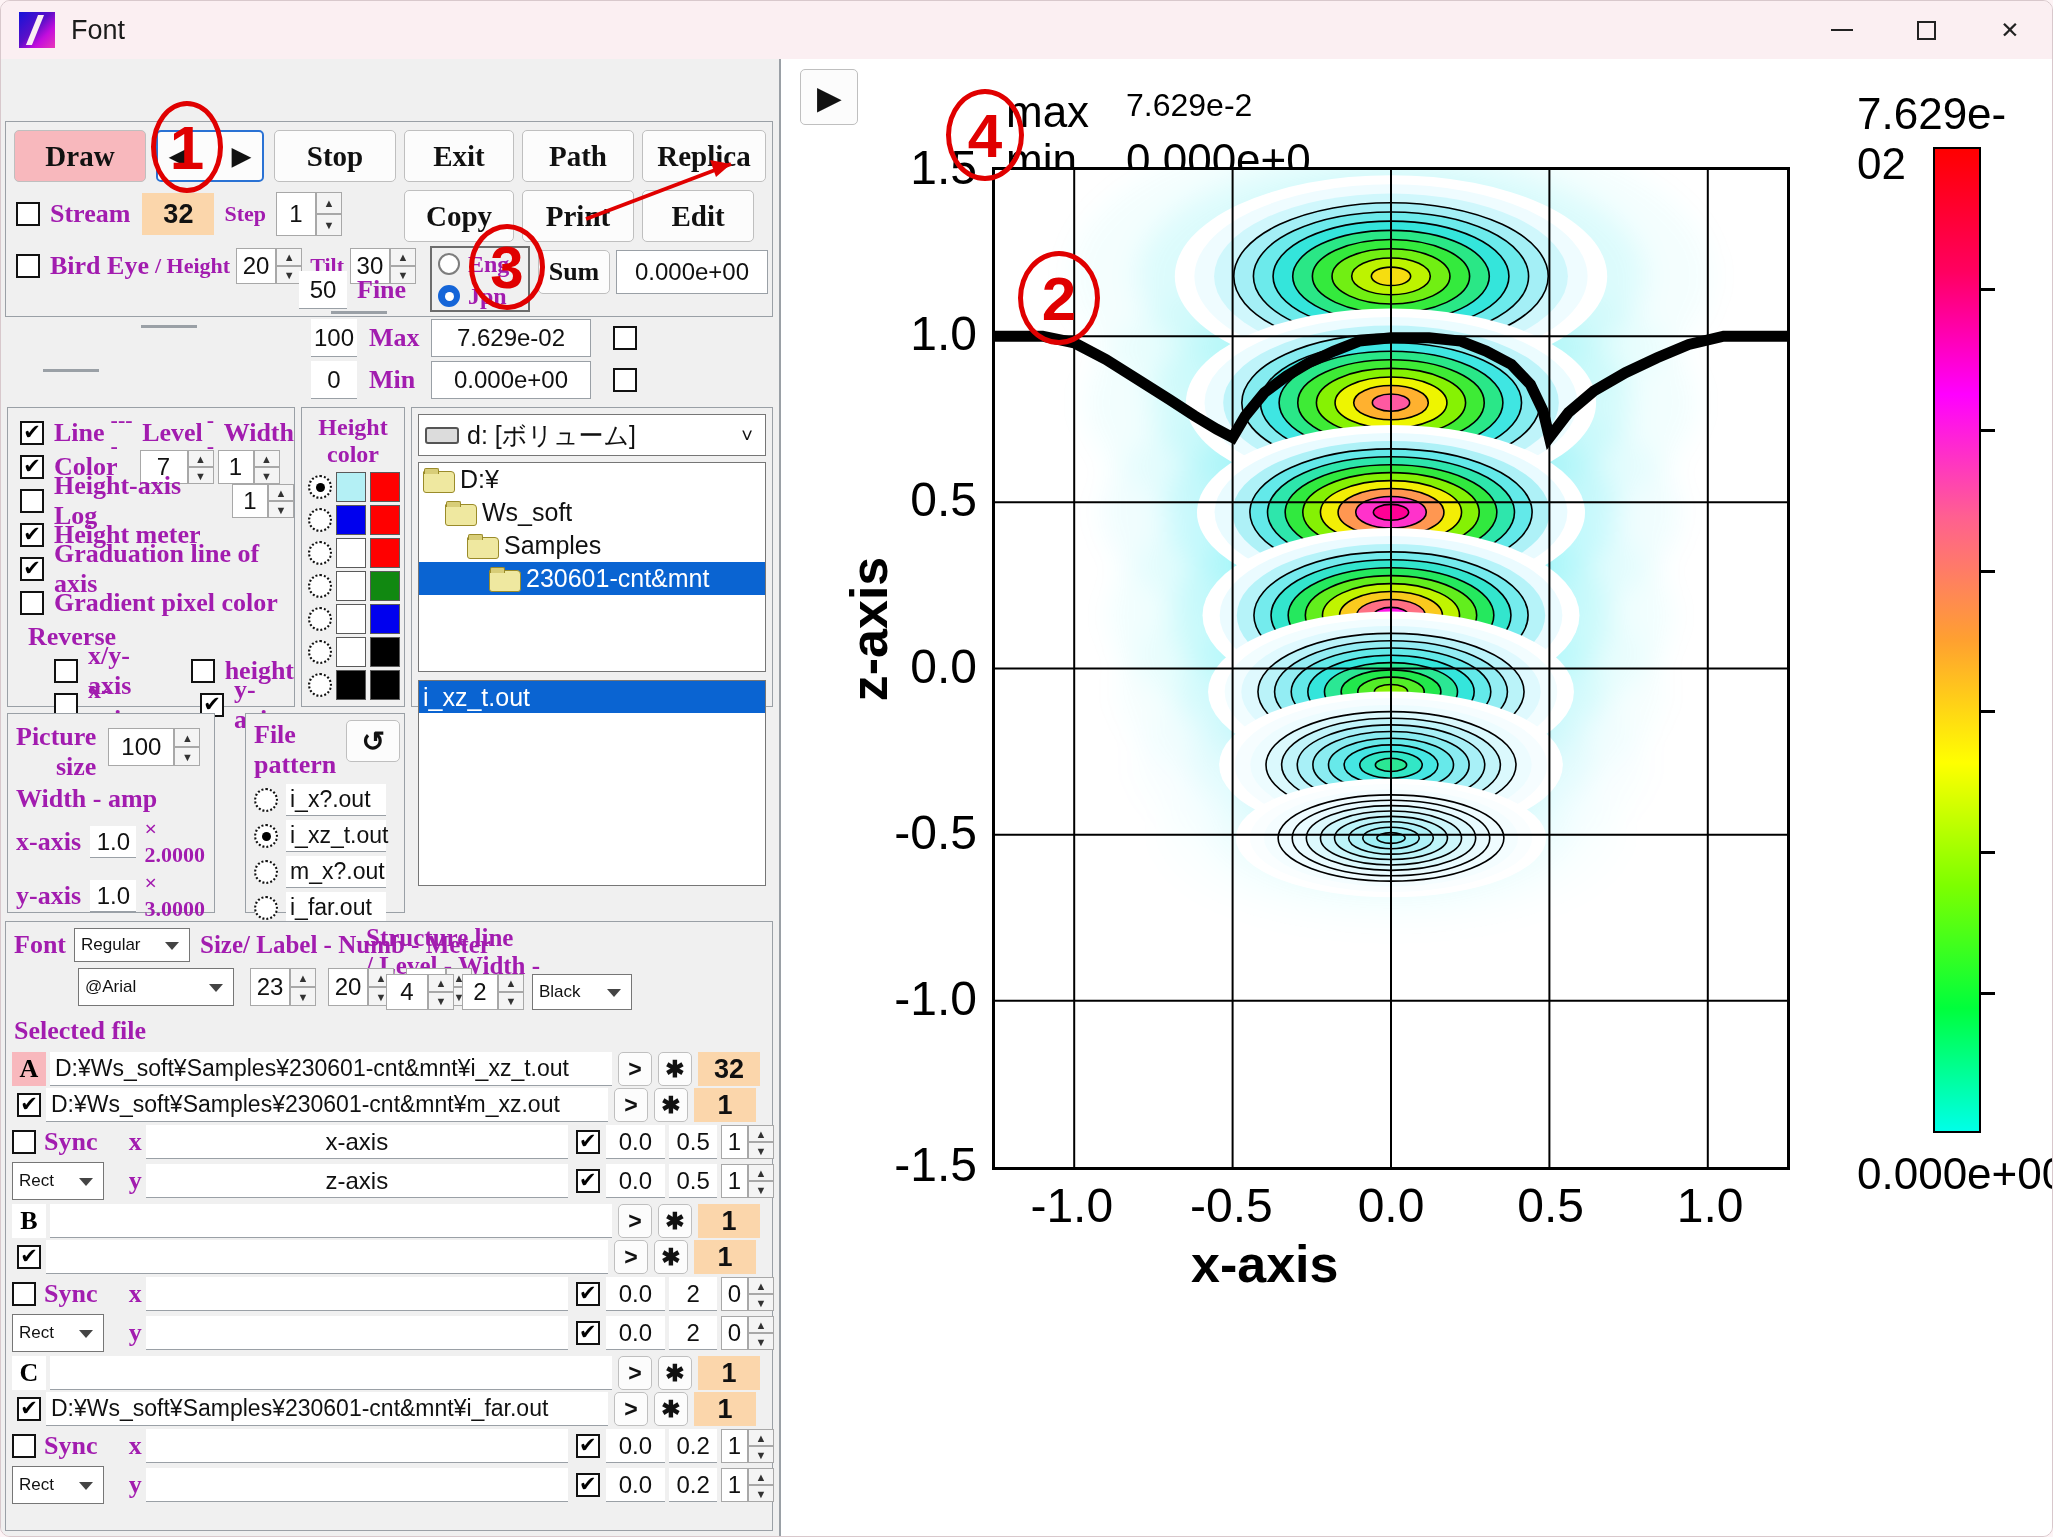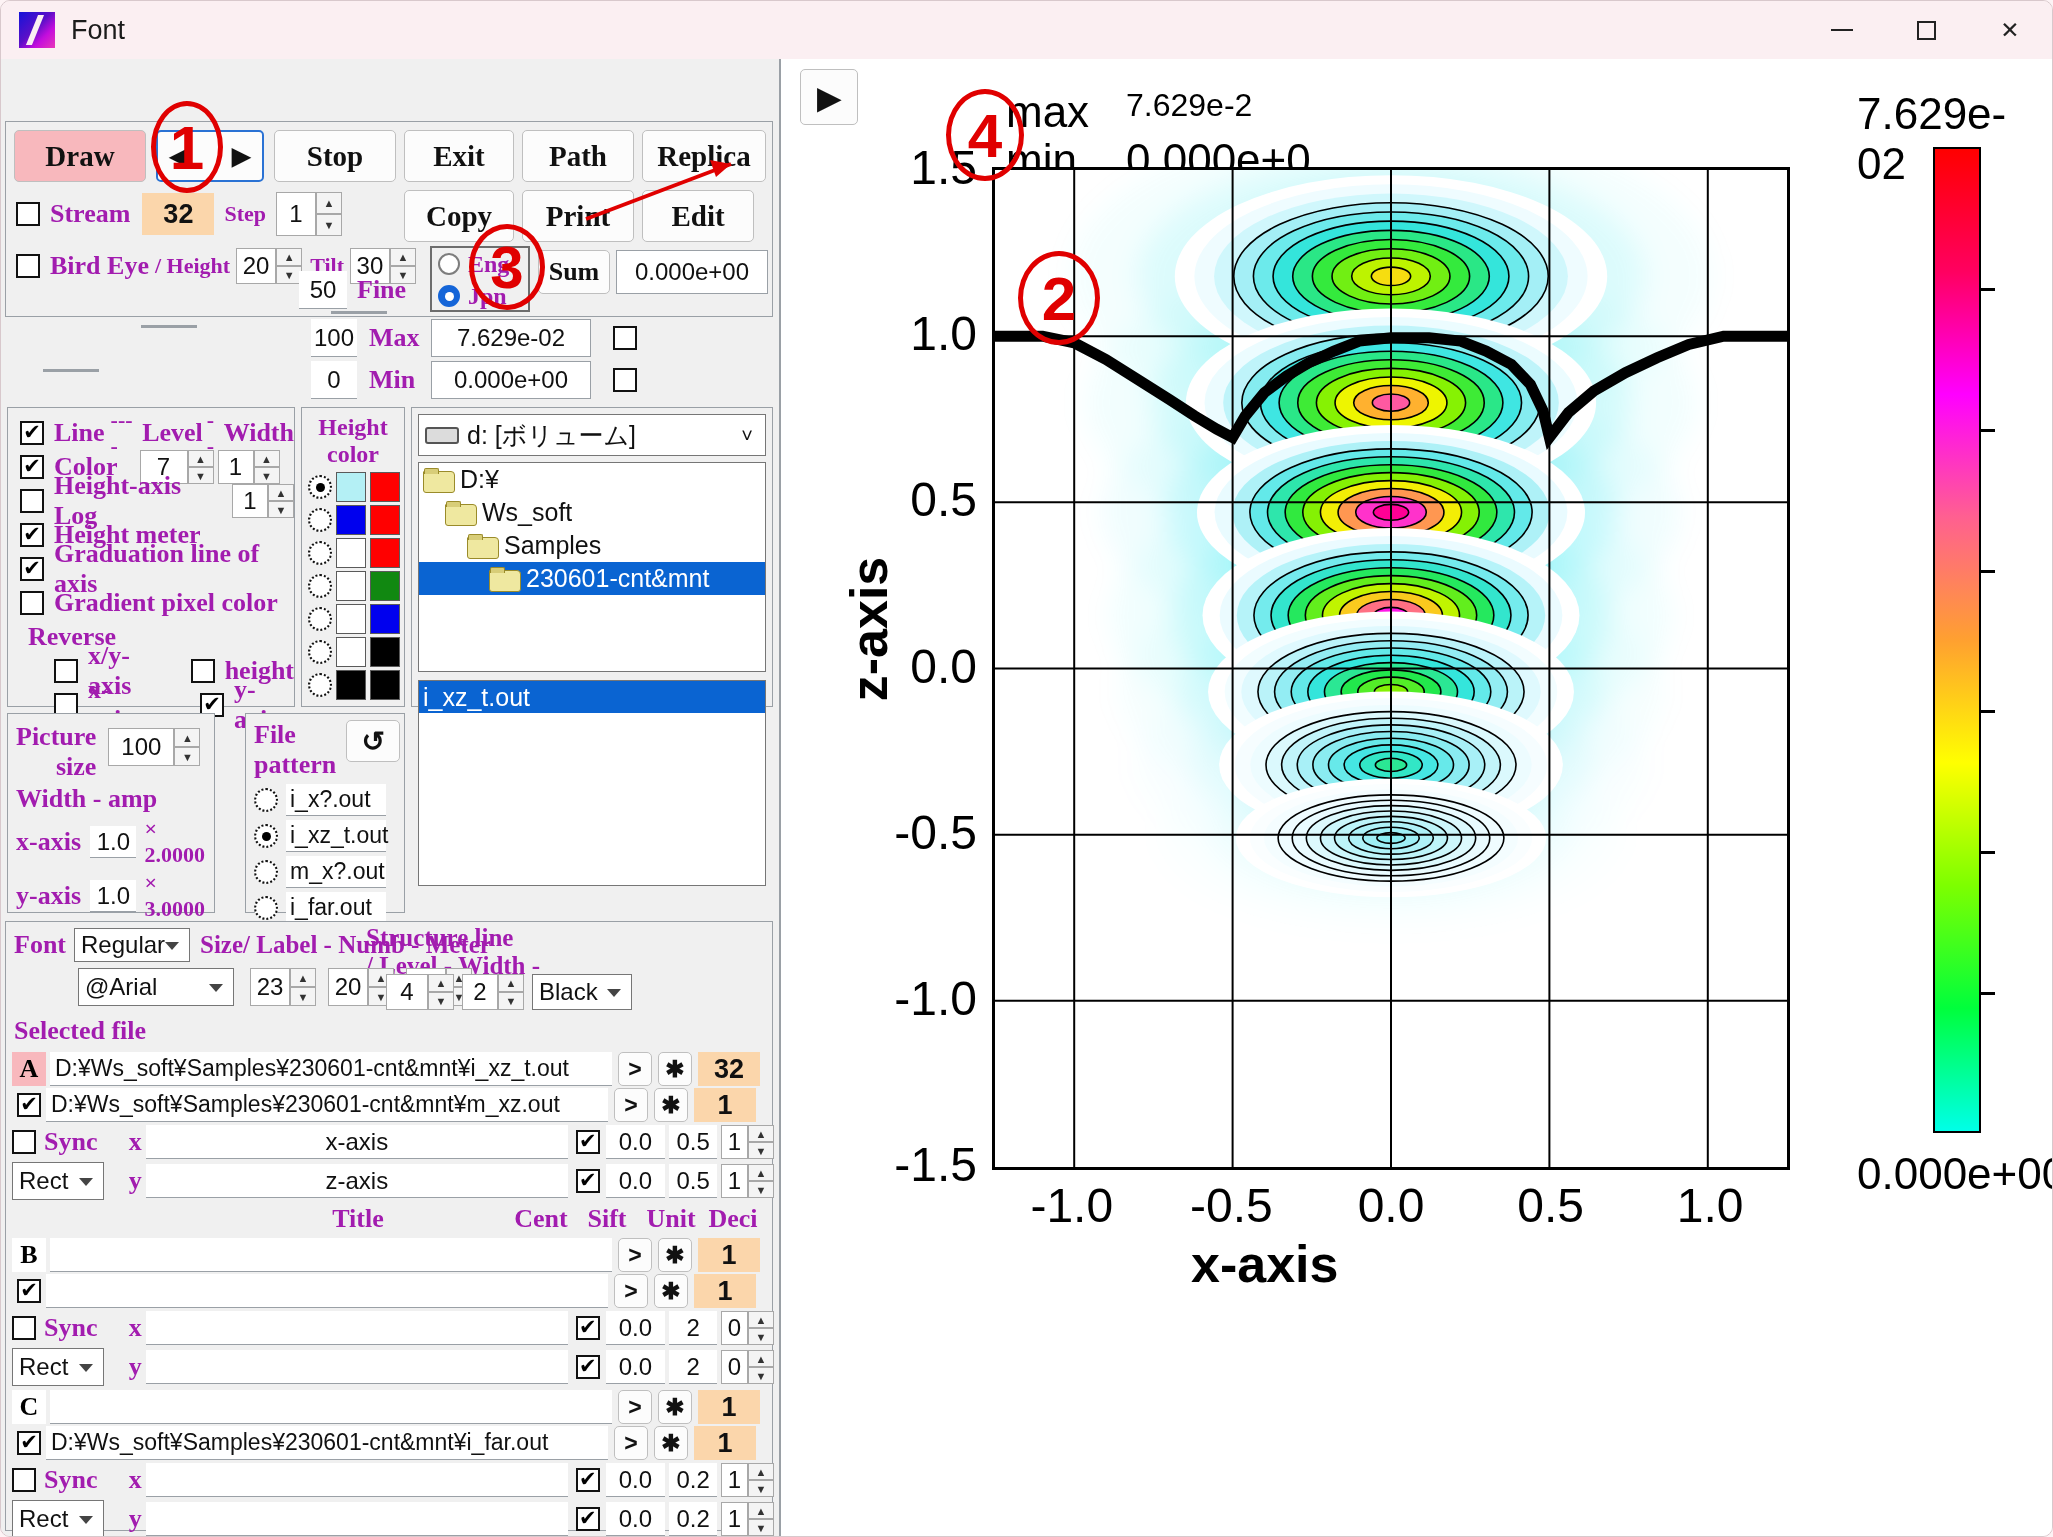--- a/index.html
+++ b/index.html
@@ -110,21 +110,21 @@
   #filepattern-group { left:244px; top:654px; width:160px; height:200px; }
   .fp-row { display:flex; align-items:center; margin:4px 0 4px 8px;text-align:right; }
   .fp-name { margin-left:8px; width:100px; height:32px; background:#fff;
              border-bottom:1px solid #9aa0a6;
              font-family:"Liberation Sans",sans-serif; font-size:23px;
              display:flex; align-items:center; padding-left:4px; color:#111;}
 
   
   #bottom-group { left:4px; top:862px; width:768px; height:610px; }
   .sel-combo { background:#fff; border:1px solid #767676;
-               font-family:"Liberation Sans",sans-serif; font-size:24px; color:#111;
+               font-family:"Liberation Sans",sans-serif; font-size:17px; color:#111;
                display:flex; align-items:center; padding-left:6px; position:relative;}
   .sel-combo:after { content:"";position:absolute;right:10px;top:50%;margin-top:-3px;
      border-left:7px solid transparent;border-right:7px solid transparent;border-top:8px solid #444;}
   .frow { display:flex; align-items:center; }
   .pathfield { background:#fff; border-bottom:1px solid #9aa0a6; height:34px;
      font-family:"Liberation Sans", sans-serif; font-size:23px; color:#111;
      display:flex; align-items:center; padding-left:5px; overflow:hidden; white-space:nowrap;}
   .sqbtn { width:34px;height:34px;border:1px solid #bfbfbf;background:#fcfcfc;border-radius:5px;
      display:flex;align-items:center;justify-content:center;
      font-family:"Liberation Sans",sans-serif;font-weight:bold;font-size:23px;color:#111;}
@@ -539,27 +539,20 @@
                 <span class="lbl" style="width:18px">y</span>
                 <div class="axisfield" style="width:440px">z-axis</div>
                 <div class="chk on" style="margin-left:8px"></div>
                 <div class="smallnum" style="margin-left:6px">0.0</div>
                 <div class="smallnum" style="margin-left:4px;width:50px">0.5</div>
                 <div class="smallnum" style="margin-left:4px;width:28px;border:1px solid #a8a8a8">1</div>
                 <div class="spin" style="height:34px">
                   <div>▲</div>
                   <div>▼</div>
                 </div>
-              </div>
-              <div class="frow" style="margin-top:4px;justify-content:flex-end;padding-right:10px;">
-                <span class="lbl" style="width:300px;text-align:center">Title</span>
-                <span class="lbl" style="width:66px;text-align:center">Cent</span>
-                <span class="lbl" style="width:66px;text-align:center">Sift</span>
-                <span class="lbl" style="width:62px;text-align:center">Unit</span>
-                <span class="lbl" style="width:62px;text-align:center">Deci</span>
               </div>
             </div>
             <div style="margin-bottom: 4px;">
               <div class="frow" style="margin:2px 0 0 6px;">
                 <div class="tagbox">B</div>
                 <div class="pathfield" style="width:562px;margin-left:4px"></div>
                 <div class="sqbtn" style="margin-left:6px">&gt;</div>
                 <div class="sqbtn" style="margin-left:6px">✱</div>
                 <div class="orange orange-cell" style="margin-left:6px">1</div>
               </div>

